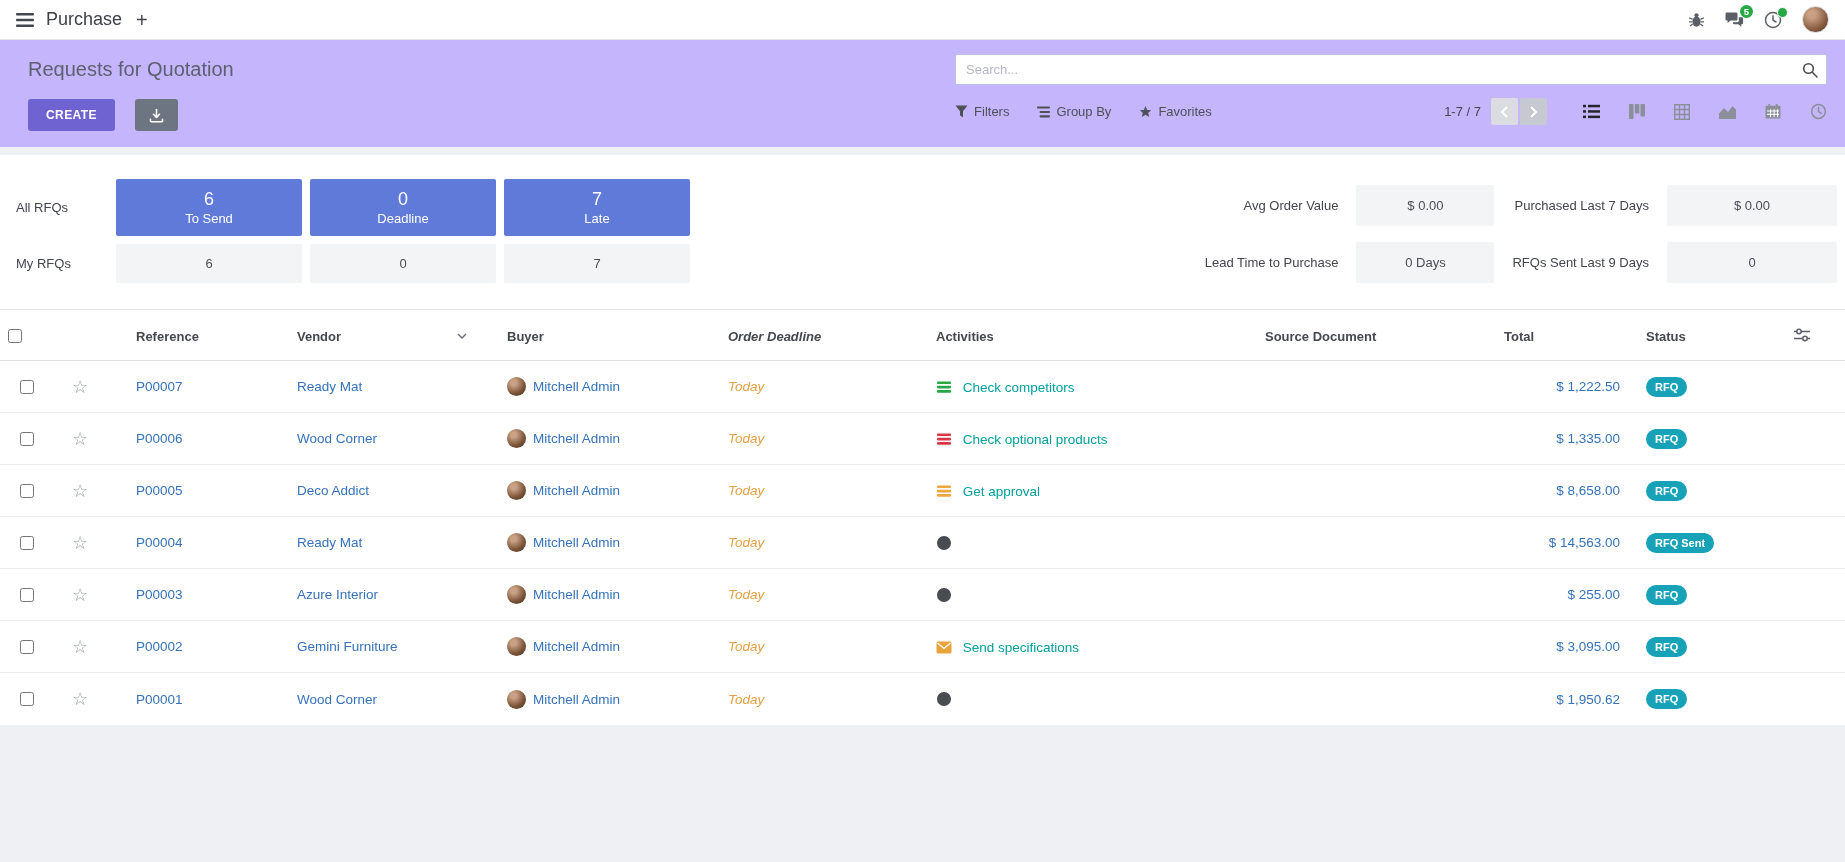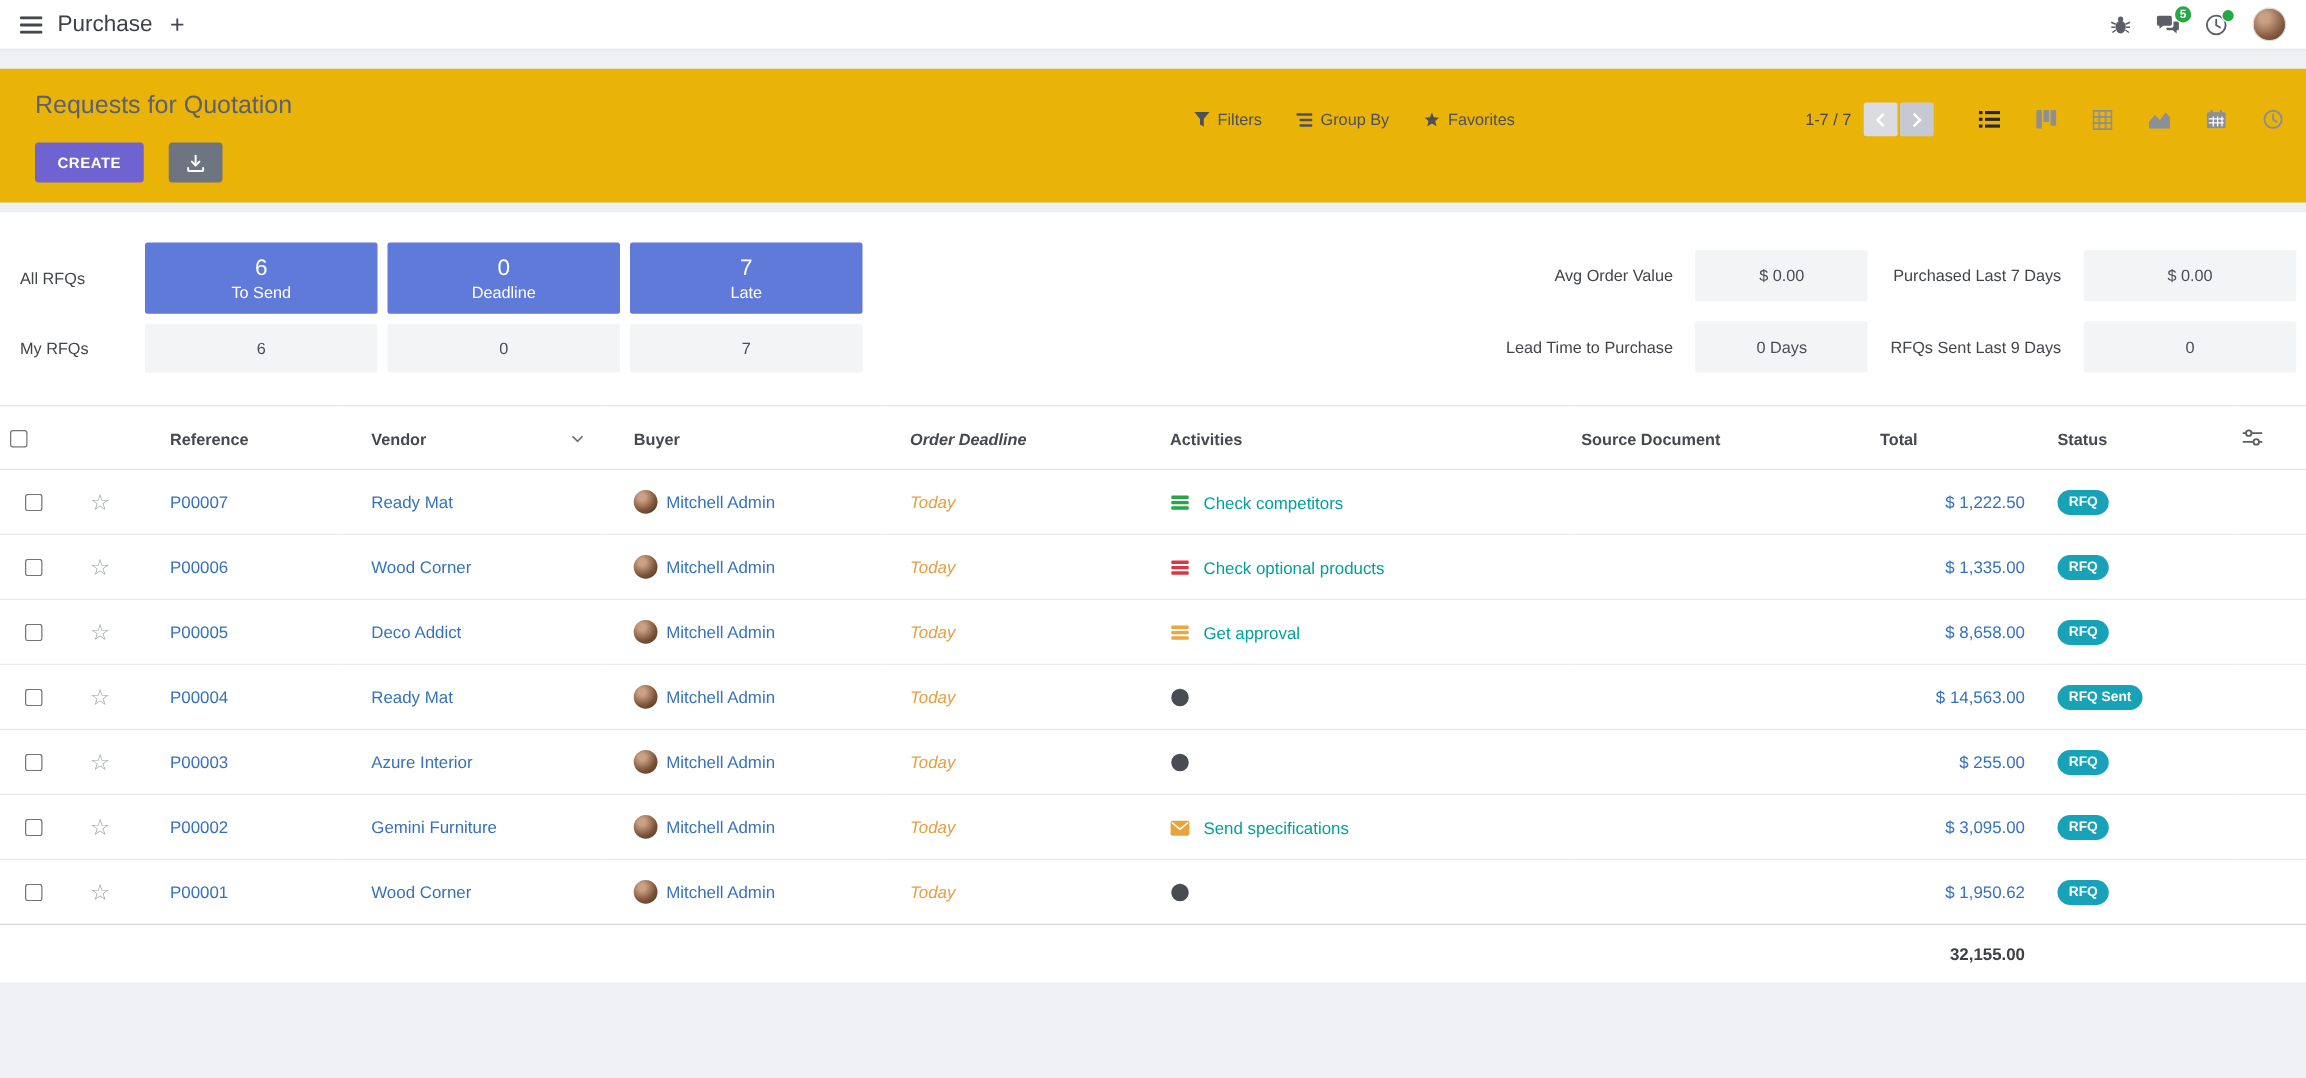--- a/index.html
+++ b/index.html
@@ -25,21 +25,21 @@
   .nav-icon { position: relative; color: #5b5e66; cursor: pointer; display: flex; }
   .nav-badge { position: absolute; top: -7px; right: -9px; background: var(--green-badge,#28a745);
     color: #fff; font-size: 9.5px; line-height: 1; padding: 2px 4px; border-radius: 8px; font-weight: bold; }
   .nav-dot { position: absolute; top: -4px; right: -6px; width: 11px; height: 11px;
     border-radius: 50%; background: var(--green-badge,#28a745); border: 1px solid #fff; }
   .avatar { width: 27px; height: 27px; border-radius: 50%; cursor: pointer;
     background: radial-gradient(circle at 35% 30%, #cba185 15%, #8a5f43 60%, #52361f);
     border: 1px solid #d9d9de; }
 
   
-  .control-panel { background: #eab308; margin-top: 15px; display: flex;
+  .control-panel { background: #c4b5fd; margin-top: 0; display: flex;
     justify-content: flex-end; padding: 14px 18px 16px 18px; }
   .cp-left { flex: 1; }
   .page-title { font-size: 20px; font-weight: 400; color: #5d6070; margin: 4px 0 18px 10px; }
   .cp-buttons { display: flex; gap: 20px; margin-left: 10px; }
   .btn-create { background: var(--primary,#6f63d2); color: #fff; border: none; border-radius: 3px;
     padding: 9px 18px; font-size: 12px; font-weight: bold; letter-spacing: .4px;
     font-family: inherit; cursor: pointer; }
   .btn-export { background: #6e7582; border: none; border-radius: 3px; padding: 8px 14px;
     cursor: pointer; display: flex; align-items: center; }
   .cp-right { width: 48.2%; display: flex; flex-direction: column; }
@@ -166,20 +166,29 @@
         <svg width="15" height="15" viewBox="0 0 15 15" fill="none" stroke="#fff" stroke-width="1.6">
             <path d="M7.5 1.5 V9" stroke-linecap="round"></path>
             <path d="M4.5 6.3 L7.5 9.4 L10.5 6.3" stroke-linecap="round" stroke-linejoin="round"></path>
             <path d="M1.5 11.3 V12.9 a0.9 0.9 0 0 0 0.9 0.9 h10.2 a0.9 0.9 0 0 0 0.9-0.9 V11.3" stroke-linecap="round"></path>
           </svg>
       </button>
     </div>
   </div>
 
   <div class="cp-right">
+    <div class="search-wrap">
+      <input class="search-input" value="" placeholder="Search..." style="">
+      <span class="search-icon">
+        <svg width="16" height="16" viewBox="0 0 16 16" fill="none" stroke="#4a4d55" stroke-width="1.6">
+            <circle cx="6.5" cy="6.5" r="4.8"></circle>
+            <path d="M10.3 10.3 L15 15" stroke-linecap="round"></path>
+          </svg>
+      </span>
+    </div>
     <div class="cp-controls">
       <span class="facet-btn">
         <svg width="13" height="13" viewBox="0 0 13 13" fill="currentColor">
             <path d="M0.5 0.5 h12 L8 6.2 V12.3 L5 10.6 V6.2 Z"></path>
           </svg>
         <span>Filters</span>
       </span>
       <span class="facet-btn">
         <svg width="13" height="12" viewBox="0 0 13 12" fill="currentColor">
             <rect x="0" y="0.5" width="13" height="2.1" rx="0.8"></rect>
@@ -488,20 +497,15 @@
               </svg>
             </span>
           <a class="act-text"></a>
         </td>
         <td class="c-source"></td>
         <td class="c-total"><span class="total-amt">$ 1,950.62</span></td>
         <td class="c-status"><span class="badge">RFQ</span></td>
         <td></td>
       </tr>
 
-      <tr class="footer-row">
-        <td colspan="8"></td>
-        <td class="c-total">32,155.00</td>
-        <td colspan="2"></td>
-      </tr>
     </tbody>
   </table>
 </section>
 
 </body></html>

